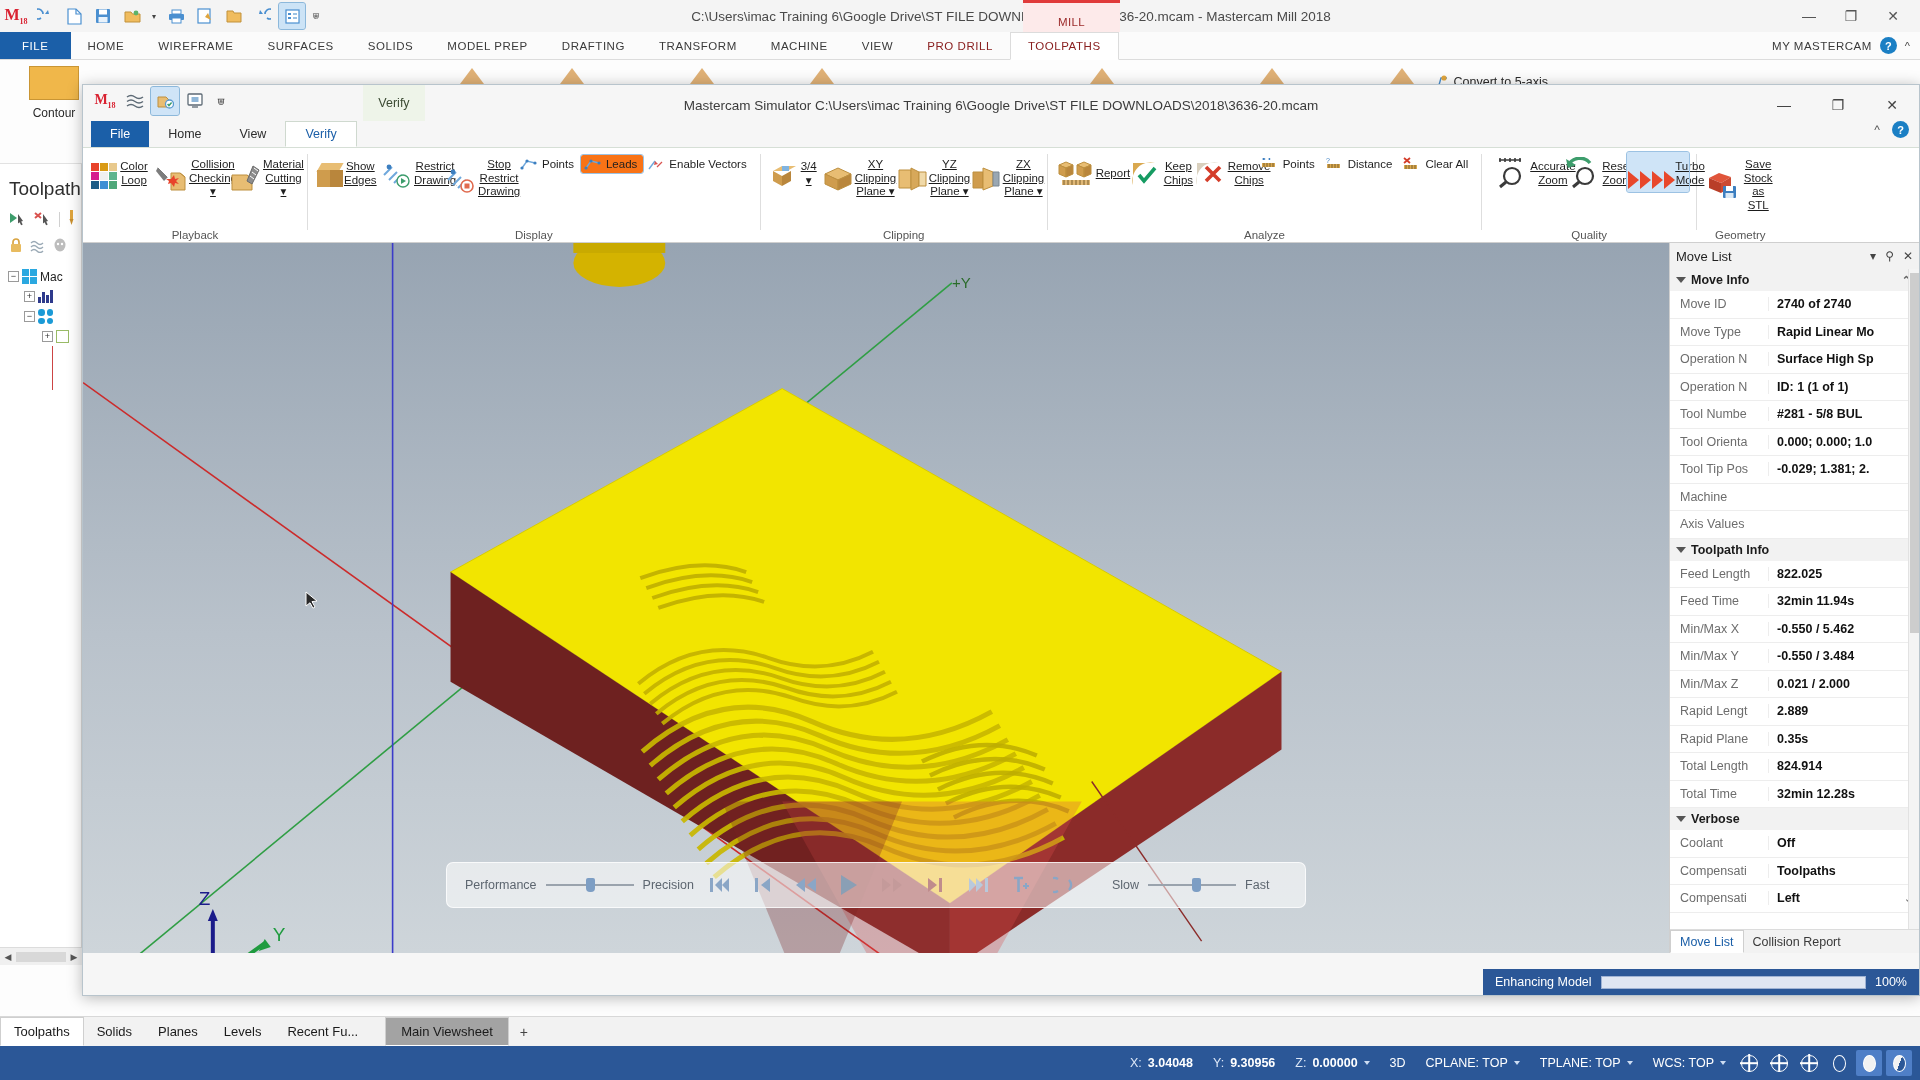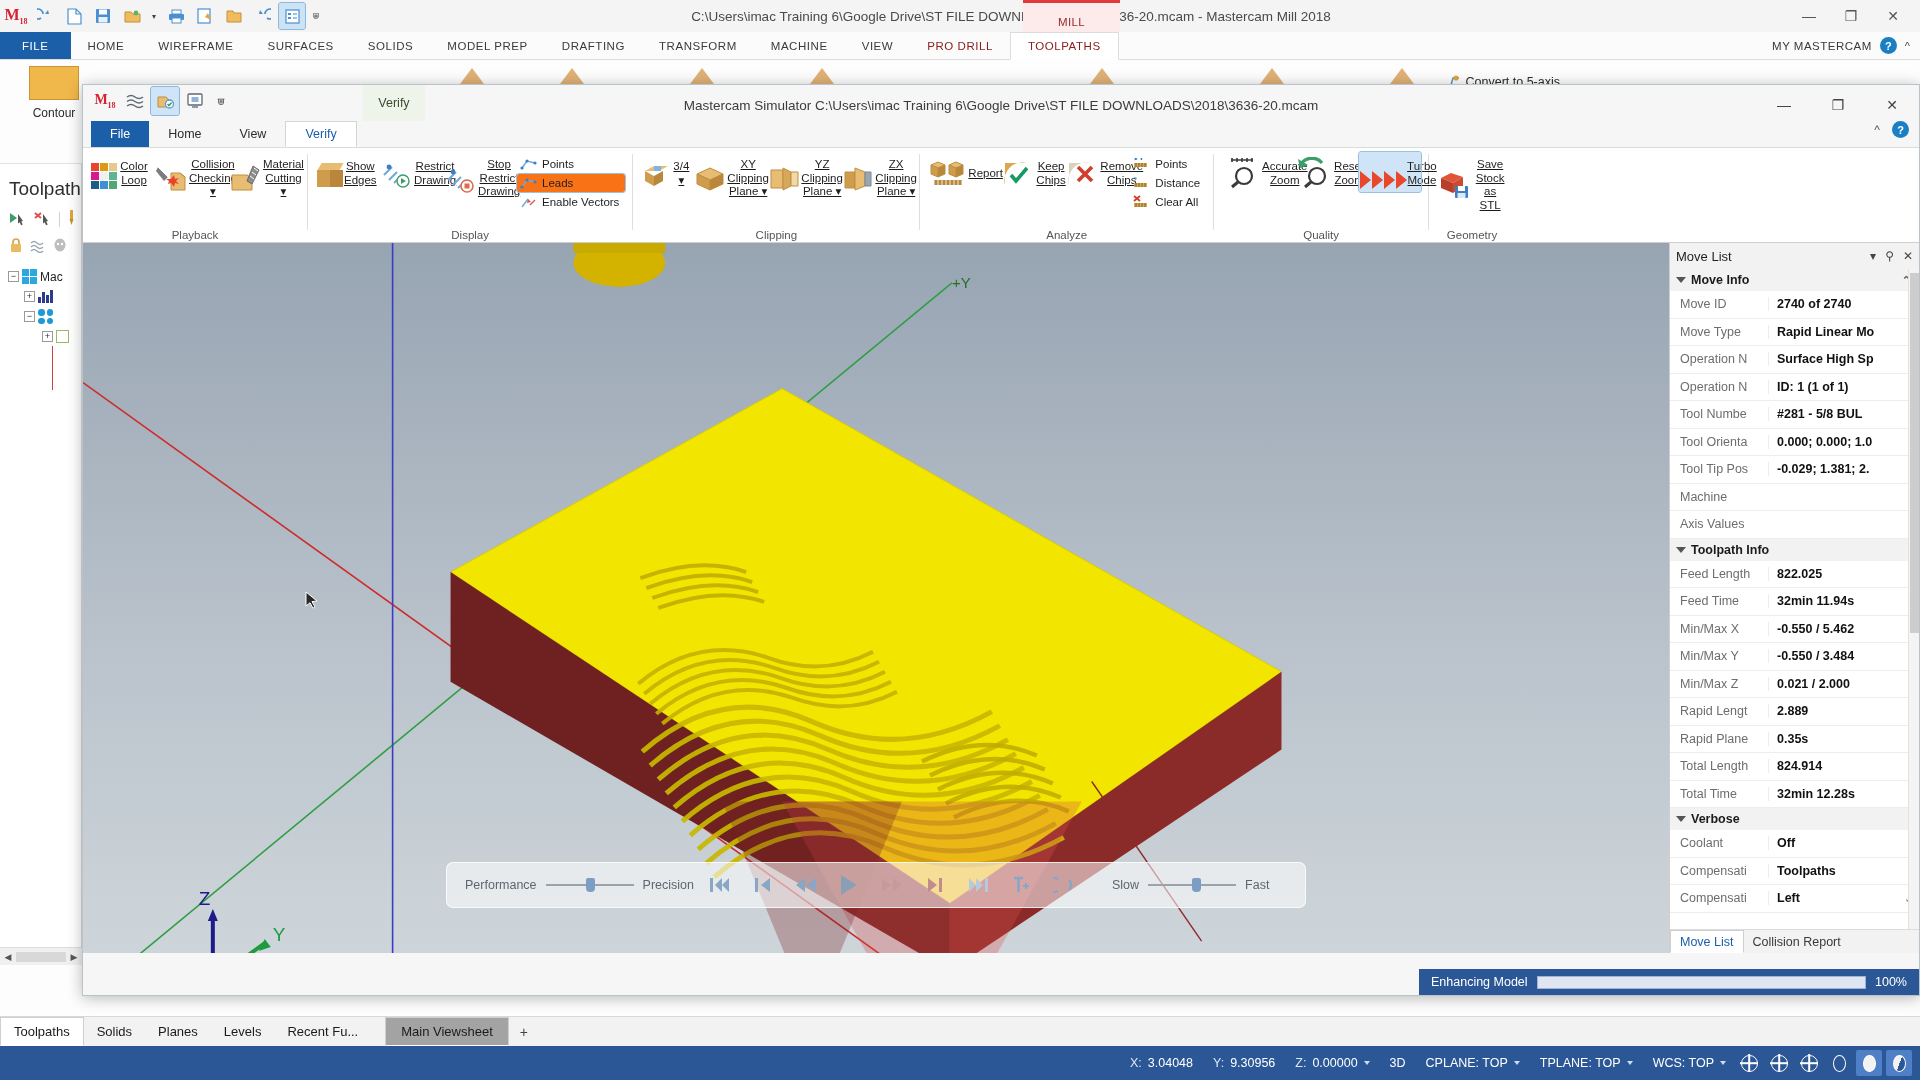--- a/index.html
+++ b/index.html
@@ -58,21 +58,21 @@
   .ribbon-body { position:absolute; left:0; top:60px; width:1920px; height:104px;
     background:#fdfdfd; border-bottom:1px solid #e2e2e2; }
   .rb-big { position:absolute; left:18px; top:6px; width:72px; text-align:center; }
   .rb-swatch { width:50px; height:34px; margin:0 auto; background:#f0b74a;
     border:1px solid #c99534; }
   .rb-label { font-size:12px; margin-top:6px; color:#2a2a2a; }
   .ribbon-ghost { position:absolute; top:8px; height:46px; }
   .gh-tri { width:0; height:0; border-left:12px solid transparent;
     border-right:12px solid transparent; border-bottom:16px solid #e0b176; }
   .gh-line { width:72px; height:1px; background:#d6d6d6; margin-top:4px; }
-  .conv5 { position:absolute; right:360px; top:14px; font-size:12.5px;
+  .conv5 { position:absolute; right:372px; top:14px; font-size:12.5px;
     color:#2a2a2a; display:flex; align-items:center; gap:6px; }
 
   
   .tp-panel { position:absolute; left:0; top:164px; width:82px; bottom:115px;
     background:#ffffff; border-right:1px solid #dcdcdc; }
   .tp-title { font-size:19px; color:#2f2f2f; padding:14px 0 0 9px;
     white-space:nowrap; }
   .tp-tools { display:flex; gap:6px; padding:10px 0 0 9px; align-items:center; }
   .tp-tools2 { display:flex; gap:7px; padding:9px 0 0 9px; align-items:center; }
   .tp-tree { margin-top:10px; font-size:12px; color:#222; }
@@ -111,21 +111,21 @@
   .vs-plus { display:flex; align-items:center; padding:0 11px; font-size:14px;
     color:#444; }
 
   
   .status-bar { position:absolute; left:0; bottom:0; width:1920px; height:34px;
     background:#2b5797; color:#ffffff; display:flex; align-items:center;
     font-size:12.5px; }
   .sb-left { flex:1; }
   .sb-item { padding:0 10px; display:flex; align-items:center; gap:6px;
     white-space:nowrap; }
-  .sb-item b { font-weight:normal; }
+  .sb-item b { font-weight:bold; }
   .sb-lbl { color:#dce7f7; }
   .caret-wht { width:0;height:0;border-left:3.5px solid transparent;
     border-right:3.5px solid transparent;border-top:4px solid #cdddf2; }
   .sb-icons { display:flex; align-items:center; gap:4px; padding-right:8px; }
   .sb-ic { width:26px; height:26px; border-radius:2px; display:flex;
     align-items:center; justify-content:center; }
   .sb-ic.on { background:#4f7fc7; }
   .globe { width:17px; height:17px; border:1.6px solid #fff; border-radius:50%;
     position:relative; }
   .globe:before{ content:""; position:absolute; left:50%; top:-1.6px; bottom:-1.6px;
@@ -180,21 +180,21 @@
     padding-bottom:3px; }
   .rgsep { width:1px; background:#dedede; height:76px; margin-top:6px; }
   .btn-big { width:62px; display:flex; flex-direction:row; align-items:center;
     padding:3px 1px; border-radius:2px;text-decoration:underline; }
   .btn-big.wide { width:72px; }
   .btn-big.sel { background:#cfe4f7; outline:1px solid #9cc2e3; }
   .btn-ico { height:34px; display:flex; align-items:flex-end;
     justify-content:center; }
   .btn-txt { font-size:11.5px; text-align:center; line-height:1.18;
     color:#1f1f1f; margin-top:3px; }
-  .small-col { display:flex; flex-direction:column; gap:1px; padding-top:3px; }
+  .small-col { display:flex; gap:1px; padding-top:3px; }
   .btn-sm { display:flex; align-items:center; gap:5px; padding:2px 6px 2px 3px;
     border-radius:2px; font-size:11.5px; color:#1f1f1f; }
   .btn-sm.sel { background:#f97316; outline:1px solid #9cc2e3; }
 
   
   .sw9 { width:26px; height:26px; display:grid; grid-template-columns:repeat(3,1fr);
     grid-template-rows:repeat(3,1fr); gap:1.5px; }
   .sw9 i { display:block; }
   .cube { width:28px; height:26px; position:relative; }
   .cube .top { position:absolute; left:3px; top:0; width:22px; height:9px;
@@ -260,21 +260,21 @@
   .ml-tabs { height:24px; display:flex; align-items:stretch; background:#f2f2f2;
     border-top:1px solid #dcdcdc; }
   .ml-tab { padding:0 9px; display:flex; align-items:center; font-size:12.5px;
     color:#3a3a3a; }
   .ml-tab.active { background:#ffffff; color:#1b5fa8;
     border:1px solid #cfcfcf; border-bottom-color:#fff; }
 
   
   .sim-status { position:absolute; left:0; right:0; bottom:0; height:42px;
     background:#f6f6f6; }
-  .sim-prog { position:absolute; right:0; bottom:0; height:26px; width:500px;
+  .sim-prog { position:absolute; right:0; bottom:0; height:26px; width:436px;
     background:#2b5797; color:#fff; display:flex; align-items:center;
     gap:9px; padding:0 12px; font-size:12.5px; }
   .progress-out { flex:1; height:13px; background:#dfe6f2; border:1px solid #9fb3d4; }
   .progress-in { height:100%; background:#22c316; }
 
   
   .cursor { position:absolute; left:222px; top:348px; width:13px; height:19px; }
 </style>
 </head>
 <body>

